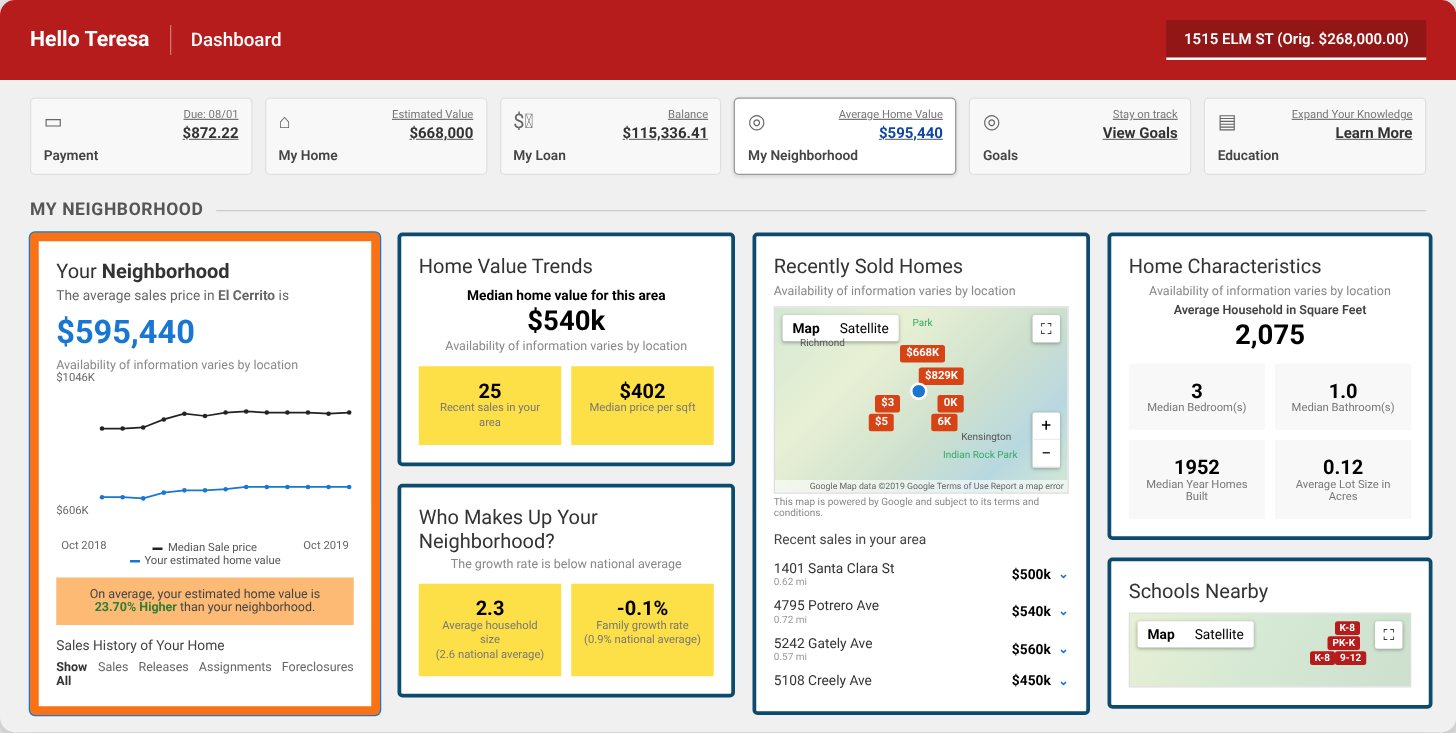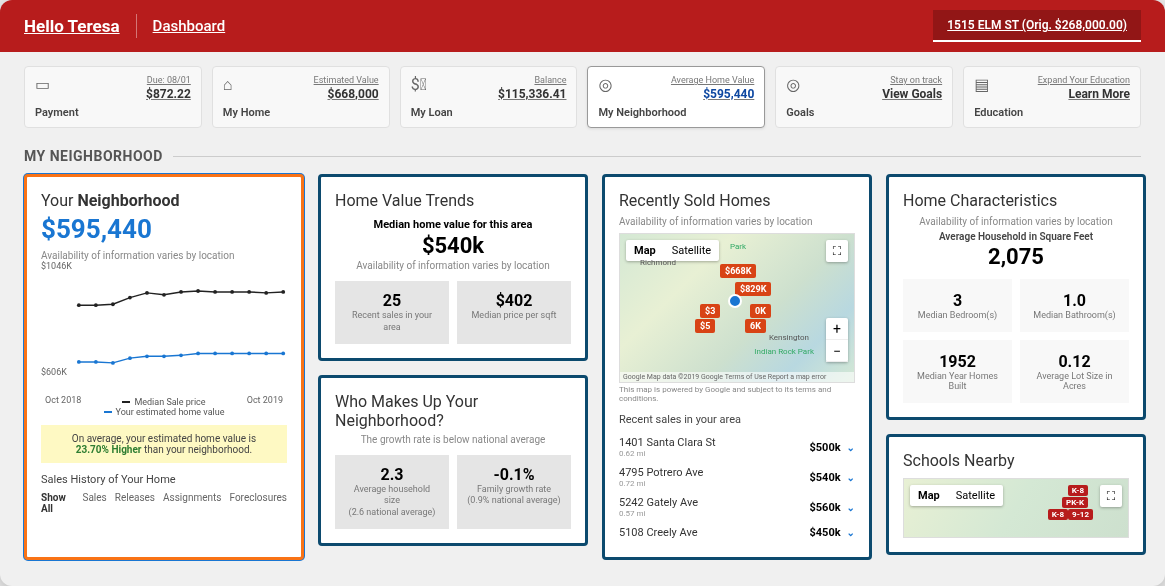--- a/index.html
+++ b/index.html
@@ -1,68 +1,68 @@
 <!DOCTYPE html>
 <html><head>
 <meta charset="utf-8">
 <style>
 * { margin: 0; padding: 0; box-sizing: border-box; font-family: -apple-system, BlinkMacSystemFont, "Segoe UI", Roboto, Arial, sans-serif; }
 body { background: #f0f0f0; width: 1165px; height: 586px; overflow: hidden; border-radius: 12px; box-shadow: 0 4px 20px rgba(0,0,0,0.3); }
-.header { background: #B71C1C; color: #fff; height: 52px; display: flex; align-items: center; padding: 0 24px; justify-content: space-between; text-decoration: underline; }
+.header { background: #B71C1C; color: #fff; height: 64px; display: flex; align-items: center; padding: 0 24px; justify-content: space-between; }
 .header-left { display: flex; align-items: center; gap: 16px; }
 .header-greeting { font-weight: 700; font-size: 17px; }
 .header-divider { width: 1px; height: 24px; background: rgba(255,255,255,0.4); }
 .header-page { font-size: 15px; font-weight: 500; }
 .header-addr { background: rgba(0,0,0,0.2); padding: 8px 14px; font-size: 12px; font-weight: 600; border-bottom: 2px solid #fff; }
 .tabs { display: flex; gap: 10px; padding: 14px 24px; }
 .tab { flex: 1; background: #f8f8f8; border: 1px solid #e0e0e0; border-radius: 4px; padding: 8px 10px; display: flex; flex-direction: column; gap: 4px; cursor: pointer; }
 .tab.active { background: #fff; border-color: #999; box-shadow: 0 1px 3px rgba(0,0,0,0.1); }
 .tab-row1 { display: flex; justify-content: space-between; align-items: flex-start; }
 .tab-icon { width: 20px; height: 20px; color: #666; }
 .tab-sub { text-align: right; font-size: 9px; color: #777; line-height: 1.3; text-decoration: underline; }
 .tab-val { font-weight: 700; color: #333; font-size: 12px; }
 .tab.active .tab-val { color: #0d47a1; }
 .tab-name { font-size: 11px; color: #444; font-weight: 600; }
 .section-title { padding: 6px 24px 0; font-size: 14px; font-weight: 700; color: #555; letter-spacing: 0.5px; display: flex; align-items: center; gap: 10px; }
 .section-title::after { content: ""; flex: 1; height: 1px; background: #ccc; }
 .grid { display: grid; grid-template-columns: 280px 270px 270px 260px; gap: 14px; padding: 10px 24px; }
 .card { background: #fff; border: 3px solid #0c4a6e; border-radius: 4px; padding: 14px; }
-.card.selected { border: 3px solid #f97316; box-shadow: 0 0 0 1px #1976d2; }
+.card.selected { border: 7px solid #f97316; box-shadow: 0 0 0 1px #1976d2; }
 .card h3 { font-size: 16px; font-weight: 400; color: #333; margin-bottom: 4px; }
 .card .sub { font-size: 11px; color: #666; margin-bottom: 8px; }
 .big-blue { font-size: 26px; font-weight: 700; color: #1976d2; margin: 4px 0 6px; }
 .tiny { font-size: 10px; color: #888; }
 .chart-box { position: relative; height: 130px; margin: 0 0; }
 .axis-left { position: absolute; left: 0; font-size: 9px; color: #666; }
 .axis-bot { display: flex; justify-content: space-between; font-size: 9px; color: #666; padding: 0 4px; }
 .legend { font-size: 9px; color: #555; text-align: center; margin: 6px 0; }
 .legend-row { display: flex; align-items: center; justify-content: center; gap: 4px; }
 .dot { width: 8px; height: 2px; display: inline-block; }
-.callout { background: #fef9c3; padding: 8px; text-align: center; font-size: 10px; color: #444; margin: 8px 0; }
+.callout { background: #fdba74; padding: 8px; text-align: center; font-size: 10px; color: #444; margin: 8px 0; }
 .callout b { color: #2e7d32; font-weight: 700; }
 .history-title { font-size: 11px; color: #444; margin: 10px 0 6px; }
 .history-tabs { display: flex; gap: 8px; font-size: 10px; color: #666; }
 .history-tabs .on { font-weight: 700; color: #333; }
 .centered { text-align: center; }
 .med-title { font-size: 11px; font-weight: 700; margin-top: 8px; }
 .big-val { font-size: 22px; font-weight: 700; margin: 2px 0; }
 .stat-pair { display: grid; grid-template-columns: 1fr 1fr; gap: 8px; margin-top: 10px; }
-.stat-cell { background: #e5e5e5; padding: 10px; text-align: center; }
+.stat-cell { background: #fde047; padding: 10px; text-align: center; }
 .stat-cell .v { font-size: 16px; font-weight: 700; }
 .stat-cell .l { font-size: 9px; color: #777; line-height: 1.3; }
 .map { position: relative; height: 150px; background: linear-gradient(135deg, #d4e8d4 0%, #e8f0d4 30%, #cde0ce 60%, #b8d8e0 80%, #d4e8d4 100%); border: 1px solid #ddd; overflow: hidden; }
 .map-controls { position: absolute; top: 6px; left: 6px; display: flex; background: #fff; border-radius: 2px; box-shadow: 0 1px 3px rgba(0,0,0,0.3); font-size: 11px; }
 .map-controls span { padding: 4px 8px; cursor: pointer; }
 .map-controls .on { font-weight: 700; }
 .map-fs { position: absolute; top: 6px; right: 6px; width: 22px; height: 22px; background: #fff; border-radius: 2px; display: flex; align-items: center; justify-content: center; font-size: 12px; cursor: pointer; box-shadow: 0 1px 3px rgba(0,0,0,0.3); }
 .map-zoom { position: absolute; bottom: 20px; right: 6px; background: #fff; border-radius: 2px; box-shadow: 0 1px 3px rgba(0,0,0,0.3); display: flex; flex-direction: column; }
 .map-zoom span { width: 22px; height: 22px; display: flex; align-items: center; justify-content: center; font-size: 14px; cursor: pointer; border-bottom: 1px solid #eee; }
 .map-marker { position: absolute; background: #d84315; color: #fff; font-size: 9px; font-weight: 700; padding: 2px 5px; border-radius: 2px; }
 .map-pin { position: absolute; width: 14px; height: 14px; background: #1976d2; border: 2px solid #fff; border-radius: 50%; }
-.map-attr { position: absolute; bottom: 0; left: 0; right: 0; font-size: 7px; color: #666; padding: 1px 3px; background: rgba(255,255,255,0.6); }
+.map-attr { position: absolute; bottom: 0; left: 0; right: 0; font-size: 7px; color: #666; text-align: right; padding: 1px 3px; background: rgba(255,255,255,0.6); }
 .map-note { font-size: 8px; color: #888; margin-top: 2px; }
 .recent-list { margin-top: 10px; }
 .recent-title { font-size: 11px; color: #444; margin-bottom: 6px; }
 .recent-row { display: flex; justify-content: space-between; align-items: center; padding: 4px 0; font-size: 11px; }
 .recent-row .addr { color: #333; }
 .recent-row .dist { font-size: 8px; color: #999; }
 .recent-row .price { font-weight: 700; display: flex; align-items: center; gap: 6px; }
 .chev { color: #1976d2; font-size: 10px; }
 .char-grid { display: grid; grid-template-columns: 1fr 1fr; gap: 8px; margin-top: 10px; }
 .char-cell { background: #f8f8f8; padding: 12px; text-align: center; }
@@ -117,32 +117,33 @@
   <div class="tab">
     <div class="tab-row1">
         <span class="tab-icon">◎</span>
         <span class="tab-sub"><span>Stay on track</span><br><span class="tab-val">View Goals</span></span>
       </div>
     <span class="tab-name">Goals</span>
   </div>
   <div class="tab">
     <div class="tab-row1">
         <span class="tab-icon">▤</span>
-        <span class="tab-sub"><span>Expand Your Education</span><br><span class="tab-val">Learn More</span></span>
+        <span class="tab-sub"><span>Expand Your Knowledge</span><br><span class="tab-val">Learn More</span></span>
       </div>
     <span class="tab-name">Education</span>
   </div>
 </div>
 
 <div class="section-title">MY NEIGHBORHOOD</div>
 
 <div class="grid">
 
   <div class="card selected">
     <h3><span>Your </span><b>Neighborhood</b></h3>
+    <div class="sub"><span>The average sales price in </span><b>El Cerrito</b><span> is</span></div>
     <div class="big-blue">$595,440</div>
     <div class="tiny">Availability of information varies by location</div>
     <div class="chart-box">
       <span class="axis-left" style="top:0">$1046K</span>
       <span class="axis-left" style="bottom:14px">$606K</span>
       <svg class="spark" viewBox="0 0 260 120">
         <polyline points="40,38 58,38 76,37 94,30 112,25 130,27 148,24 166,23 184,24 202,24 220,24 238,25 256,24" fill="none" stroke="#222" stroke-width="1.5"></polyline>
         <g fill="#222">
             <circle cx="40" cy="38" r="2"></circle>
             <circle cx="58" cy="38" r="2"></circle>

